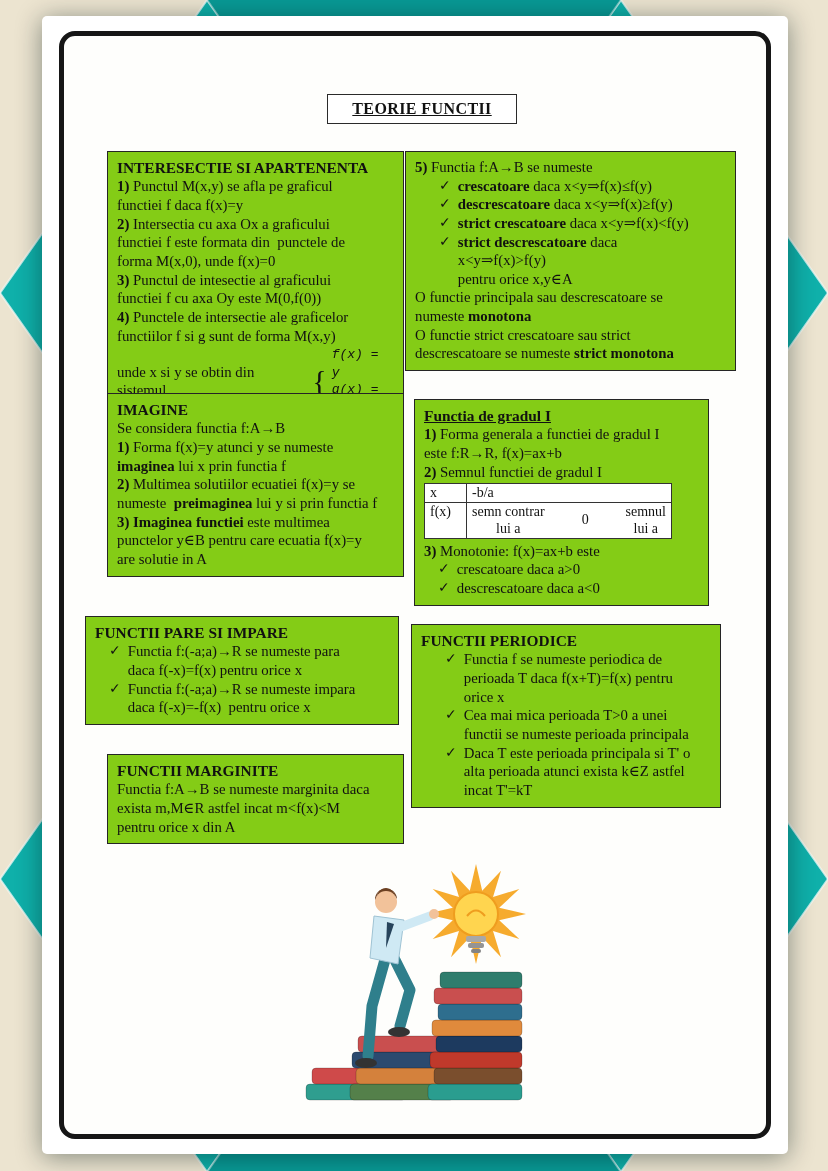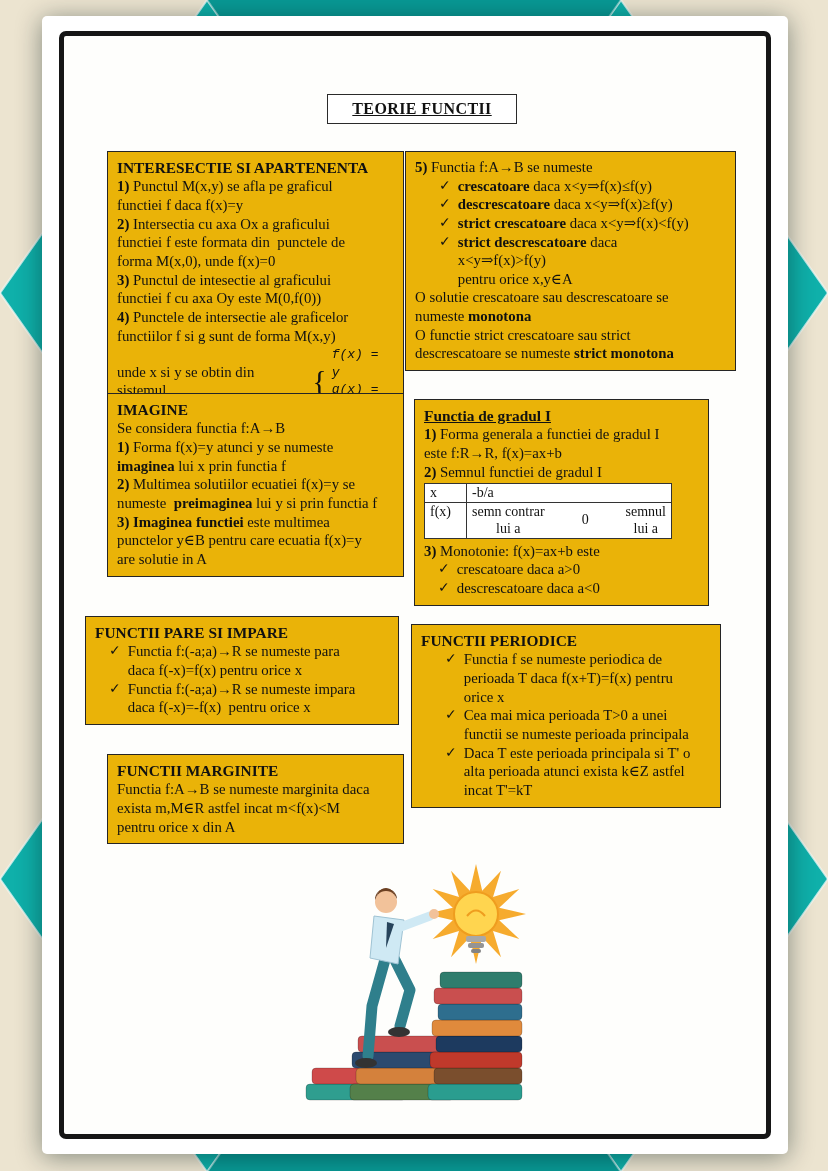--- a/index.html
+++ b/index.html
@@ -17,33 +17,33 @@
   .d-dark{fill:var(--teal-dark,#089a96)}
   .d-mid{fill:var(--teal-mid,#0fb0aa)}
 
   .paper{
     position:absolute;left:42px;top:16px;width:746px;height:1138px;
     background:var(--paper,#fff);border-radius:5px;
     box-shadow:0 3px 26px rgba(0,25,25,.45);
   }
   .frame{
     position:absolute;left:17px;top:15px;right:17px;bottom:15px;
-    border:5px solid var(--frame,#161616);border-radius:7px;background:#fefefc;
+    border:5px solid var(--frame,#161616);border-radius:16px;background:#fefefc;
   }
   .content{position:absolute;inset:0;font-size:14.8px;line-height:1.26}
 
   .title-box{
     position:absolute;left:263px;top:58px;width:190px;
     border:1.6px solid #2a2a2a;text-align:center;padding:4px 2px;
     font-weight:bold;font-size:16px;letter-spacing:.4px;background:#fff;
   }
   .title-box span{text-decoration:underline}
 
   .box{
-    position:absolute;border:1.6px solid #252525;background:#eab308;
+    position:absolute;border:1.6px solid #252525;background:#84cc16;
     padding:6px 9px 7px 9px;
   }
   .box-title{font-weight:bold;font-size:15.4px}
   .center{text-align:center}
   .b{font-weight:bold}
   .u{text-decoration:underline}
   .par{white-space:pre-wrap}
 
   .check-row{display:flex;gap:7px;padding-left:24px;align-items:flex-start}
   .check-row.tight{padding-left:14px}
@@ -147,21 +147,21 @@
         <div class="check-row">
           <span class="check">✓</span>
           <div class="check-text"><span class="b">strict crescatoare</span><span> daca x&lt;y⇒f(x)&lt;f(y)</span></div>
         </div>
         <div class="check-row">
           <span class="check">✓</span>
           <div class="check-text"><span class="b">strict descrescatoare</span><span> daca
 x&lt;y⇒f(x)&gt;f(y)
 pentru orice x,y∈A</span></div>
         </div>
-        <div class="par"><span>O solutie crescatoare sau descrescatoare se
+        <div class="par"><span>O functie principala sau descrescatoare se
 numeste </span><span class="b">monotona</span></div>
         <div class="par"><span>O functie strict crescatoare sau strict
 descrescatoare se numeste </span><span class="b">strict monotona</span></div>
       </section>
 
       <section class="box" id="box-imagine">
         <div class="box-title">IMAGINE</div>
         <div class="par"><span>Se considera functia f:A→B</span></div>
         <div class="par"><span class="b">1) </span><span>Forma f(x)=y atunci y se numeste
 </span><span class="b">imaginea</span><span> lui x prin functia f</span></div>

